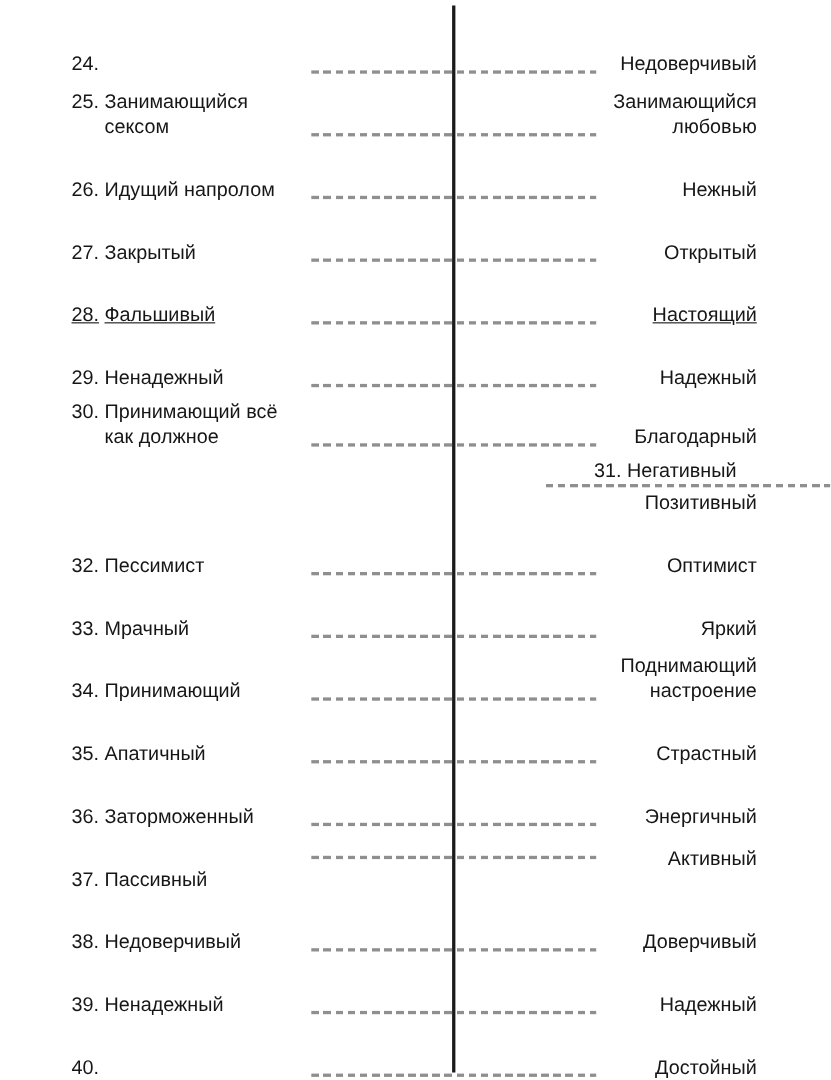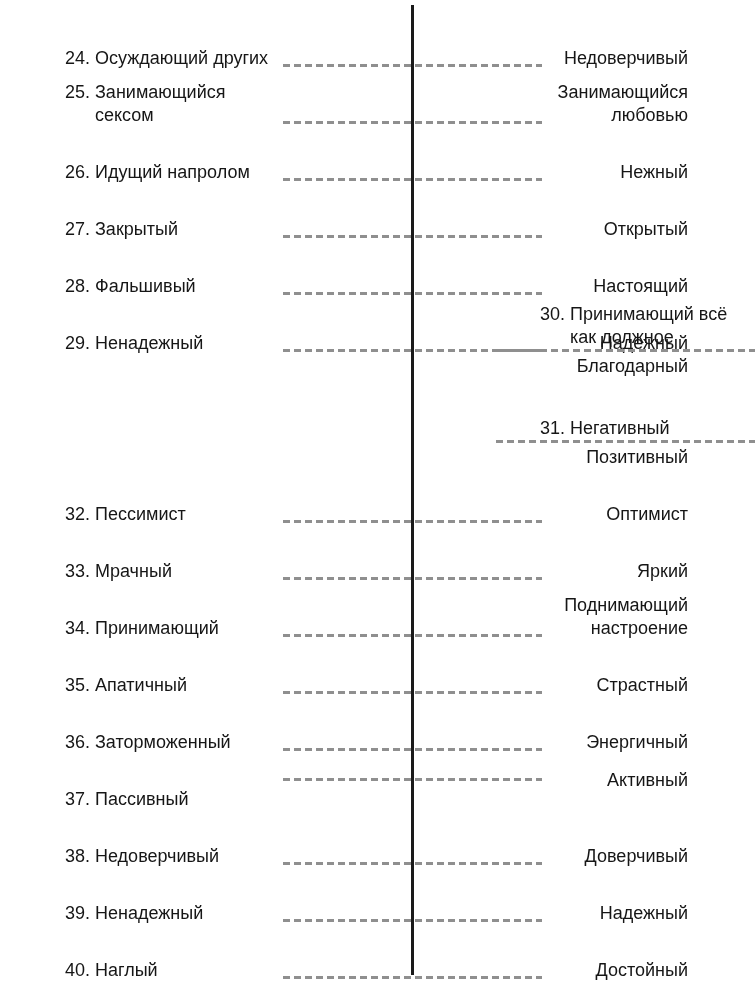--- a/index.html
+++ b/index.html
@@ -72,21 +72,20 @@
 </style>
 </head>
 <body>
 
 <div class="page">
   <div class="divider"></div>
   <div id="list">
       <div class="row" style="bottom: 912px;">
     <div class="left">
       <span class="num">24.</span>
-      <span class="left-text">Осуждающий других</span>
     </div>
     <div class="dash"></div>
     <div class="right">Недоверчивый</div>
   </div>
       <div class="row" style="bottom: 855px; justify-content: space-between;">
     <div class="left">
       <span class="num">25.</span>
       <span class="left-text">Занимающийся
 сексом</span>
     </div>
@@ -103,37 +102,37 @@
     <div class="right">Нежный</div>
   </div>
       <div class="row" style="bottom: 741px;">
     <div class="left">
       <span class="num">27.</span>
       <span class="left-text">Закрытый</span>
     </div>
     <div class="dash"></div>
     <div class="right">Открытый</div>
   </div>
-      <div class="row" style="bottom: 684px;">
+      <div class="row" style="bottom: 684px; text-decoration: underline;">
     <div class="left">
       <span class="num">28.</span>
       <span class="left-text">Фальшивый</span>
     </div>
     <div class="dash"></div>
     <div class="right">Настоящий</div>
   </div>
       <div class="row" style="bottom: 627px;">
     <div class="left">
       <span class="num">29.</span>
       <span class="left-text">Ненадежный</span>
     </div>
     <div class="dash"></div>
     <div class="right">Надежный</div>
   </div>
-      <div class="row" style="bottom: 604px; flex-direction: column;">
+      <div class="row" style="bottom: 573px;">
     <div class="left">
       <span class="num">30.</span>
       <span class="left-text">Принимающий всё
 как должное</span>
     </div>
     <div class="dash"></div>
     <div class="right">Благодарный</div>
   </div>
       <div class="row" style="bottom: 513px; flex-direction: column;">
     <div class="left">
@@ -204,19 +203,18 @@
     <div class="left">
       <span class="num">39.</span>
       <span class="left-text">Ненадежный</span>
     </div>
     <div class="dash"></div>
     <div class="right">Надежный</div>
   </div>
       <div class="row" style="bottom: 0px;">
     <div class="left">
       <span class="num">40.</span>
-      <span class="left-text">Наглый</span>
     </div>
     <div class="dash"></div>
     <div class="right">Достойный</div>
   </div>
     </div>
 </div>
 
 </body></html>

